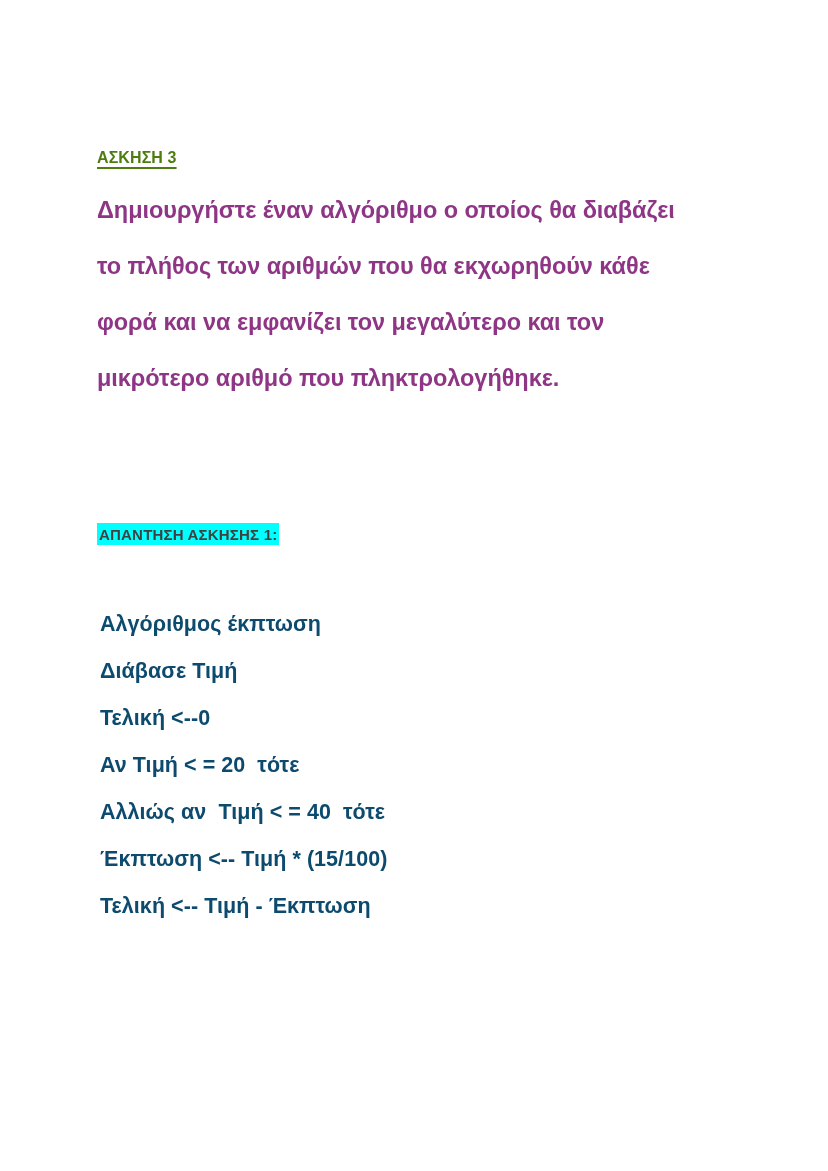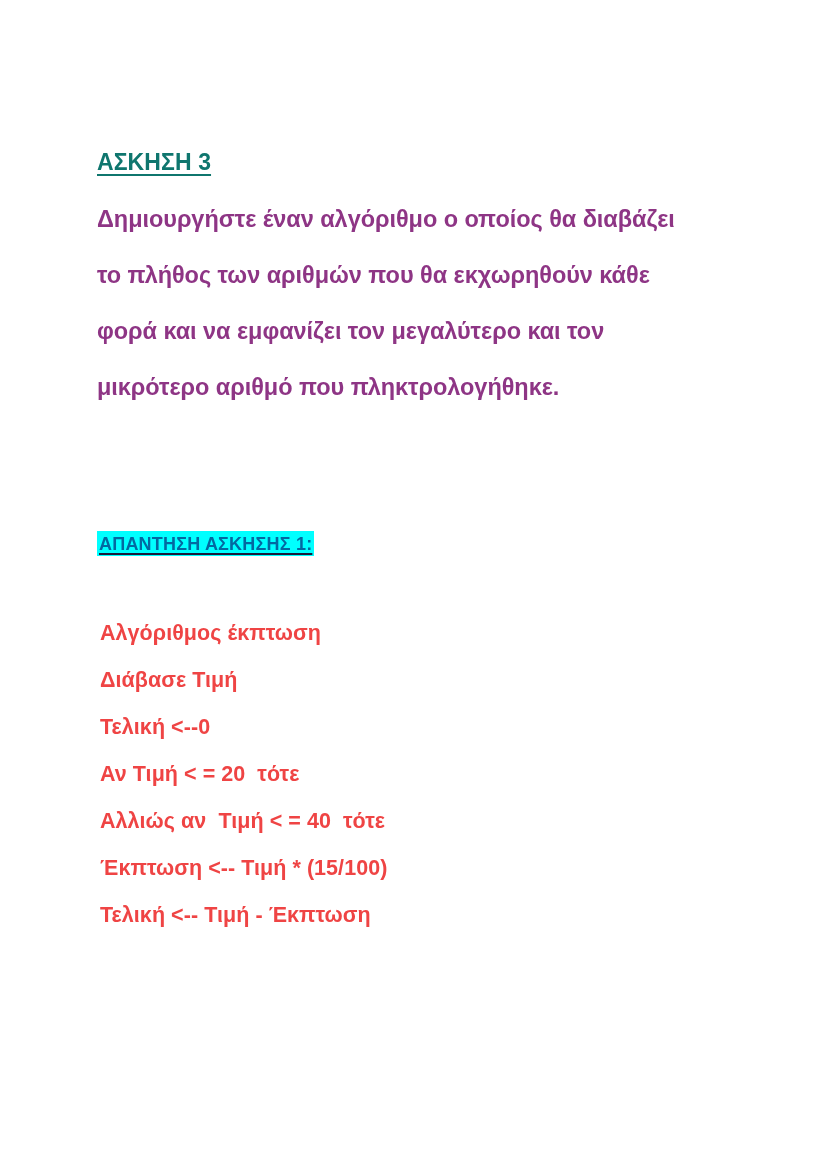--- a/index.html
+++ b/index.html
@@ -22,23 +22,23 @@
   .content {
     position: absolute;
     left: 97px;
     top: 148px;
     width: 640px;
   }
 
   
 
   .exercise-heading {
-    font-size: 23px;
+    font-size: 16px;
     font-weight: bold;
-    color: #0f766e;
+    color: #4d7c0f;
     text-decoration: underline;
     text-underline-offset: 4px;
     text-decoration-thickness: 2px;
     line-height: 1.25;
     margin: 0 0 14px 0;
     letter-spacing: 0.1px;
     white-space: nowrap;
   }
 
   .exercise-body {
@@ -52,45 +52,44 @@
   }
 
   
 
   .answer-block {
     margin-top: 113px;
   }
 
   .answer-heading {
     display: inline;
-    font-size: 18px;
+    font-size: 15px;
     font-weight: bold;
-    color: #0369a1;
+    color: #404040;
     background: #00ffff;
-    text-decoration: underline;
     text-decoration-color: #1a1a3a;
     text-decoration-thickness: 2px;
     text-underline-offset: 3px;
     line-height: 32px;
     padding: 3px 2px 2px 2px;
     letter-spacing: 0.2px;
     white-space: nowrap;
   }
 
   
 
   .algorithm {
     margin-top: 50px;
     padding-left: 3px;
   }
 
   .algo-line {
     font-size: 21.5px;
     font-weight: bold;
-    color: #ef4444;
+    color: #0c4a6e;
     line-height: 47px;
     white-space: pre;
     letter-spacing: 0.05px;
   }
 </style>
 </head>
 <body>
 
 <div class="page">
   <div class="content">

